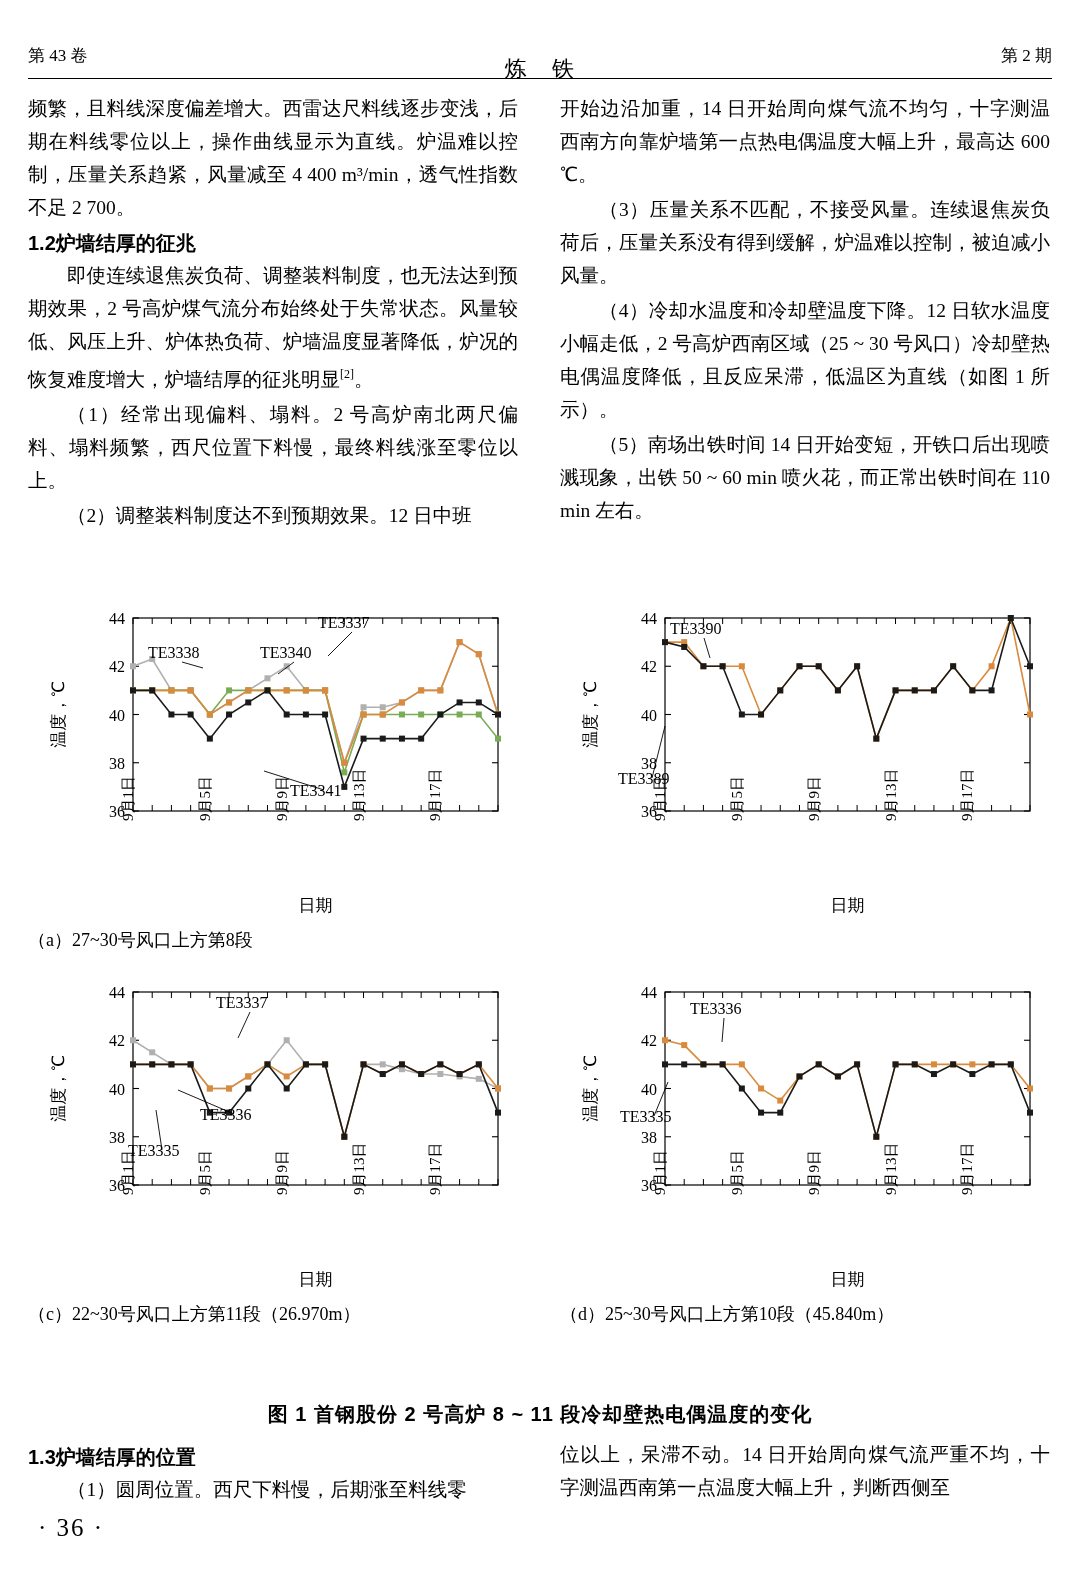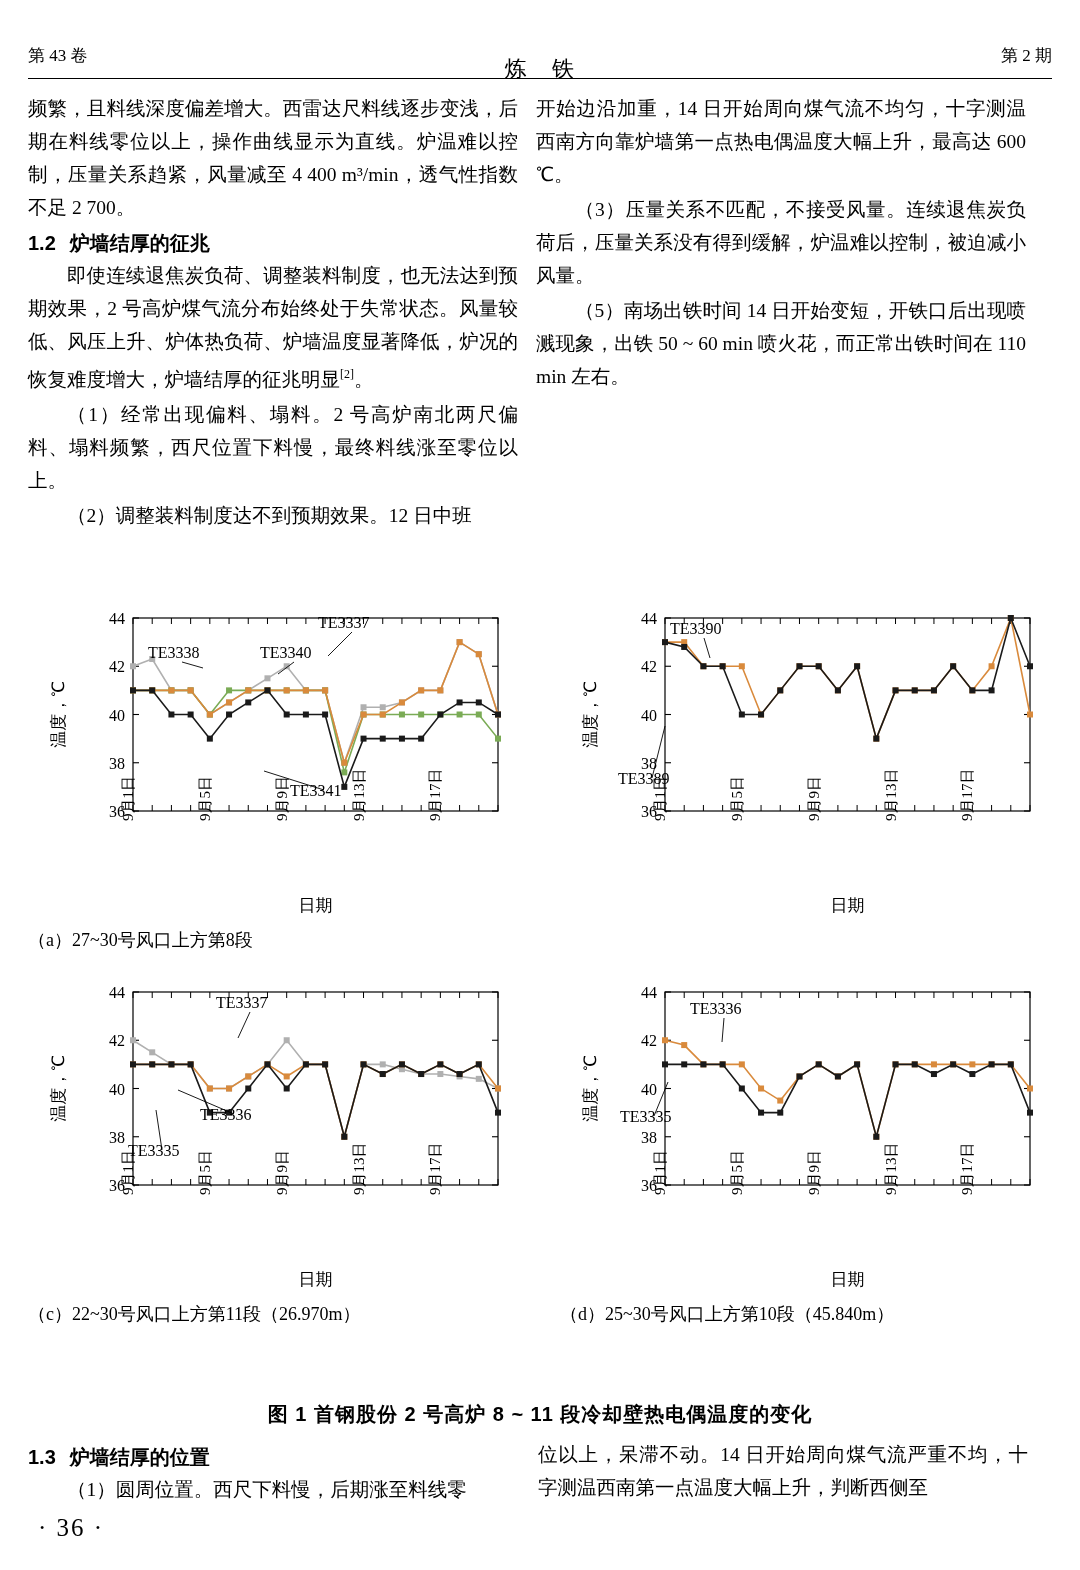--- a/index.html
+++ b/index.html
@@ -23,38 +23,38 @@
     font-size:17px;
   }
   .runhead .center{font-size:22px;letter-spacing:10px;margin-top:28px;}
   .rule{
     position:absolute;left:28px;right:28px;top:78px;
     border-top:1.6px solid #000;
   }
   
   .cols{
     position:absolute;top:92px;left:28px;right:28px;
-    display:flex;gap:18px;
+    display:flex;gap:42px;
   }
   .col{width:490px;}
   p{
     margin:0 0 2px 0;
     font-size:19.5px;
     line-height:33px;
     text-align:justify;
     text-justify:inter-ideograph;
   }
   p.ind{text-indent:2em;}
   h3{
     margin:6px 0 2px 0;
     font-size:20px;
     font-weight:bold;
     font-family:"Liberation Sans", sans-serif;
   }
-  h3 .num{margin-right:14px;}
+  h3 .num{}
   sup{font-size:12px;}
   
   .figs{
     position:absolute;top:596px;left:28px;right:28px;
     height:770px;
   }
   .figrow{display:flex;gap:42px;}
   .figcell{width:490px;}
   .chartwrap{
     position:relative;
@@ -67,21 +67,21 @@
     position:absolute;left:0;right:0;top:1385px;
     text-align:center;
     font-size:20px;font-weight:bold;
     font-family:"Liberation Sans", serif;
     letter-spacing:1px;
     margin-top:16px;
   }
   
   .bottom{
     position:absolute;top:1438px;left:28px;right:28px;
-    display:flex;gap:20px;
+    display:flex;gap:42px;
   }
   
   .pageno{
     position:absolute;left:38px;bottom:28px;
     font-size:25px;
     letter-spacing:2px;
   }
   
   svg text{font-family:"Liberation Serif", serif;}
 </style>
@@ -103,20 +103,21 @@
       <h3>
         <span class="num">1.2</span><span>炉墙结厚的征兆</span>
       </h3>
       <p class="ind"><span>即使连续退焦炭负荷、调整装料制度，也无法达到预期效果，2 号高炉煤气流分布始终处于失常状态。风量较低、风压上升、炉体热负荷、炉墙温度显著降低，炉况的恢复难度增大，炉墙结厚的征兆明显</span><sup>[2]</sup><span>。</span></p>
       <p class="ind">（1）经常出现偏料、塌料。2 号高炉南北两尺偏料、塌料频繁，西尺位置下料慢，最终料线涨至零位以上。</p>
       <p class="ind">（2）调整装料制度达不到预期效果。12 日中班</p>
     </div>
     <div class="col">
       <p>开始边沿加重，14 日开始周向煤气流不均匀，十字测温西南方向靠炉墙第一点热电偶温度大幅上升，最高达 600 ℃。</p>
       <p class="ind">（3）压量关系不匹配，不接受风量。连续退焦炭负荷后，压量关系没有得到缓解，炉温难以控制，被迫减小风量。</p>
+      <p class="ind">（4）冷却水温度和冷却壁温度下降。12 日软水温度小幅走低，2 号高炉西南区域（25 ~ 30 号风口）冷却壁热电偶温度降低，且反应呆滞，低温区为直线（如图 1 所示）。</p>
       <p class="ind">（5）南场出铁时间 14 日开始变短，开铁口后出现喷溅现象，出铁 50 ~ 60 min 喷火花，而正常出铁时间在 110 min 左右。</p>
     </div>
   </div>
 
   <div class="figs">
     <div class="figrow">
       <div class="figcell">
         <div class="chartwrap"><svg id="svg-a" viewBox="0 0 490 330" width="490" height="330">
               <rect x="105" y="22" width="365" height="193" fill="none" stroke="#000" stroke-width="1.2"></rect>
               <line x1="105" y1="215" x2="111" y2="215" stroke="#000" stroke-width="1.1"></line>

